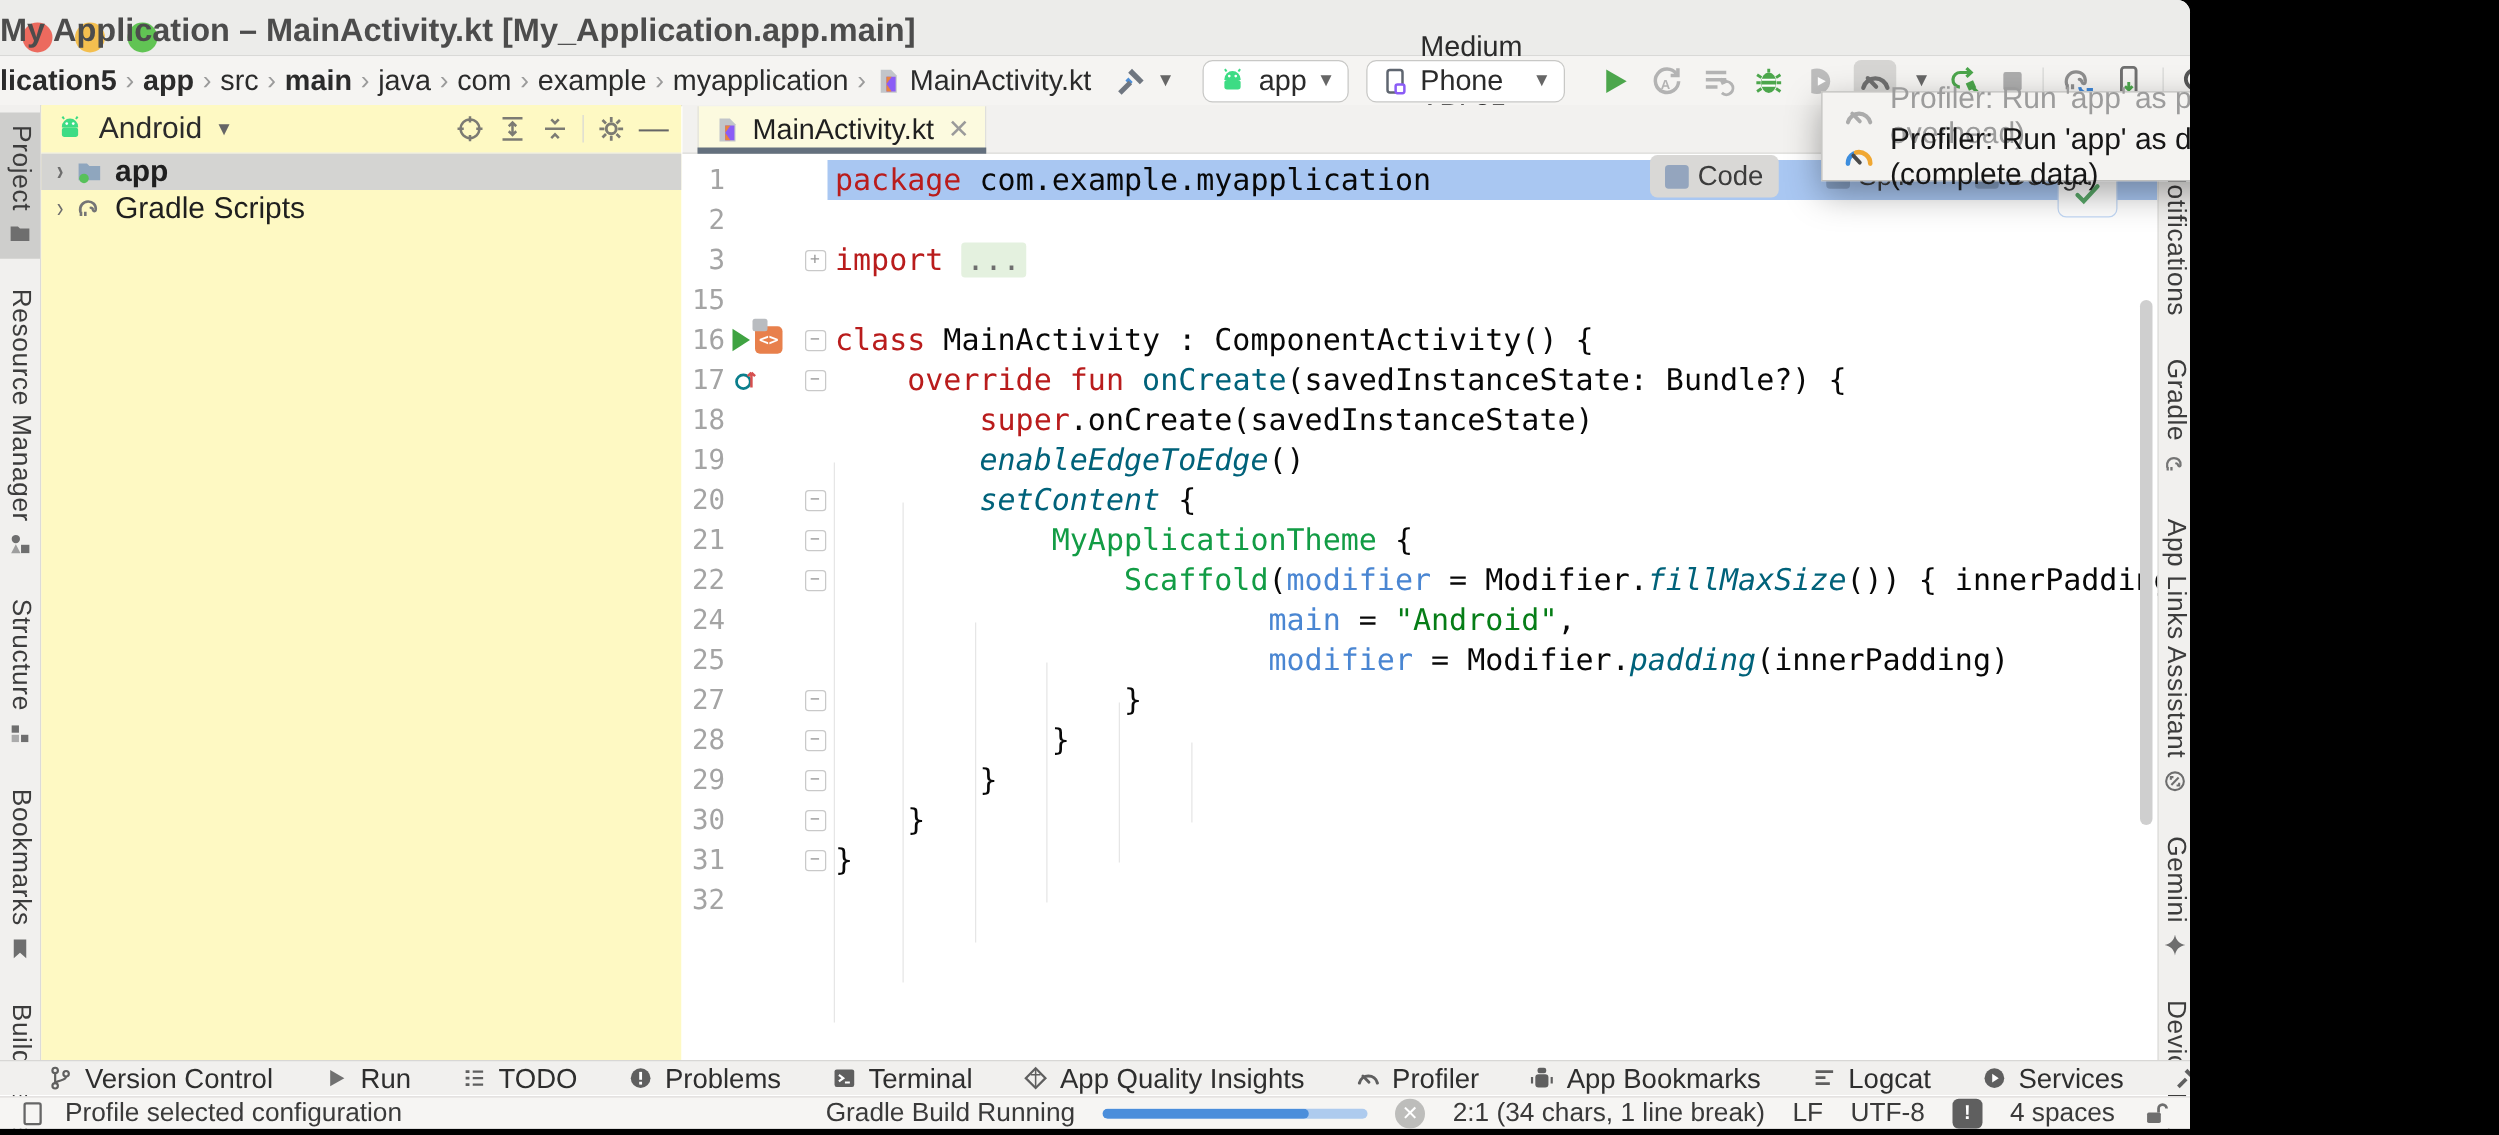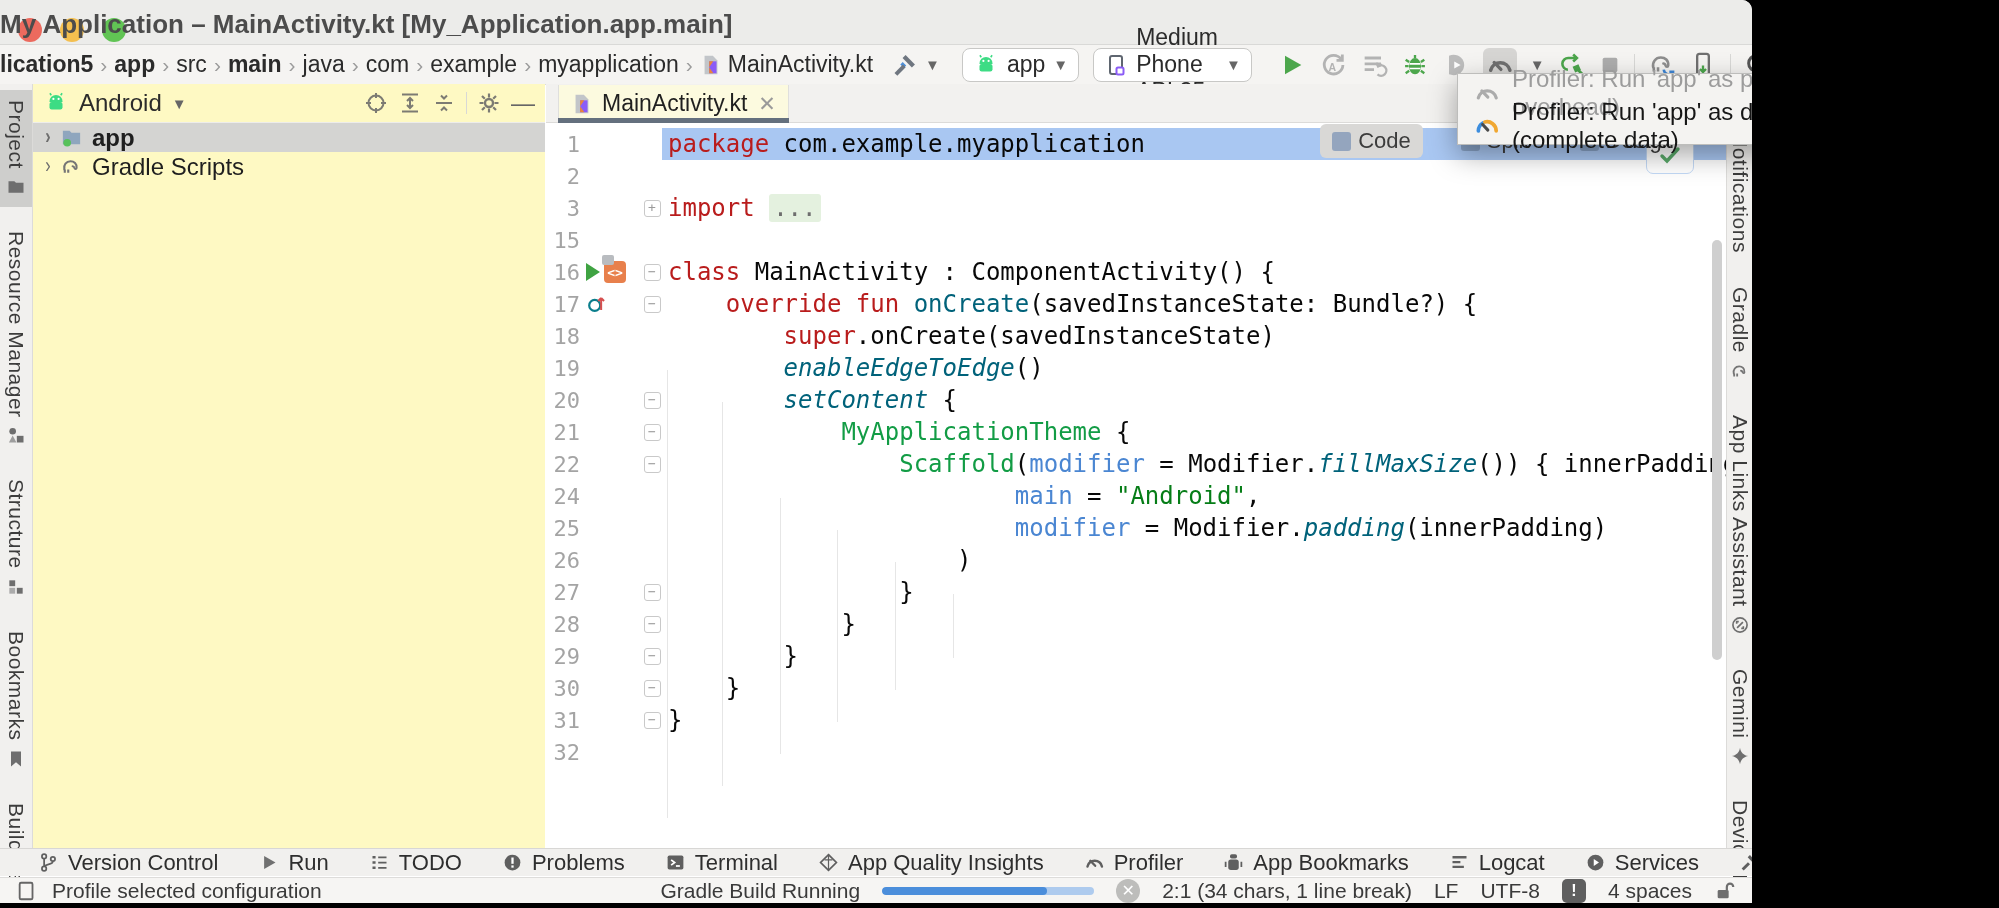--- a/index.html
+++ b/index.html
@@ -491,26 +491,20 @@
             <span class="foldc"></span>
             <span class="codetxt"><span class="">                        </span><span class="named">main</span><span class=""> = </span><span class="str">"Android"</span><span class="">,</span></span>
           </div>
           <div class="cl">
             <span class="lnum">25</span>
             <span class="gicons"></span>
             <span class="foldc"></span>
             <span class="codetxt"><span class="">                        </span><span class="named">modifier</span><span class=""> = Modifier.</span><span class="call">padding</span><span class="">(innerPadding)</span></span>
           </div>
           <div class="cl">
-            <span class="lnum">26</span>
-            <span class="gicons"></span>
-            <span class="foldc"></span>
-            <span class="codetxt"><span class="">                    )</span></span>
-          </div>
-          <div class="cl">
             <span class="lnum">27</span>
             <span class="gicons"></span>
             <span class="foldc">
               <span class="fmark">−</span>
             </span>
             <span class="codetxt"><span class="">                }</span></span>
           </div>
           <div class="cl">
             <span class="lnum">28</span>
             <span class="gicons"></span>

